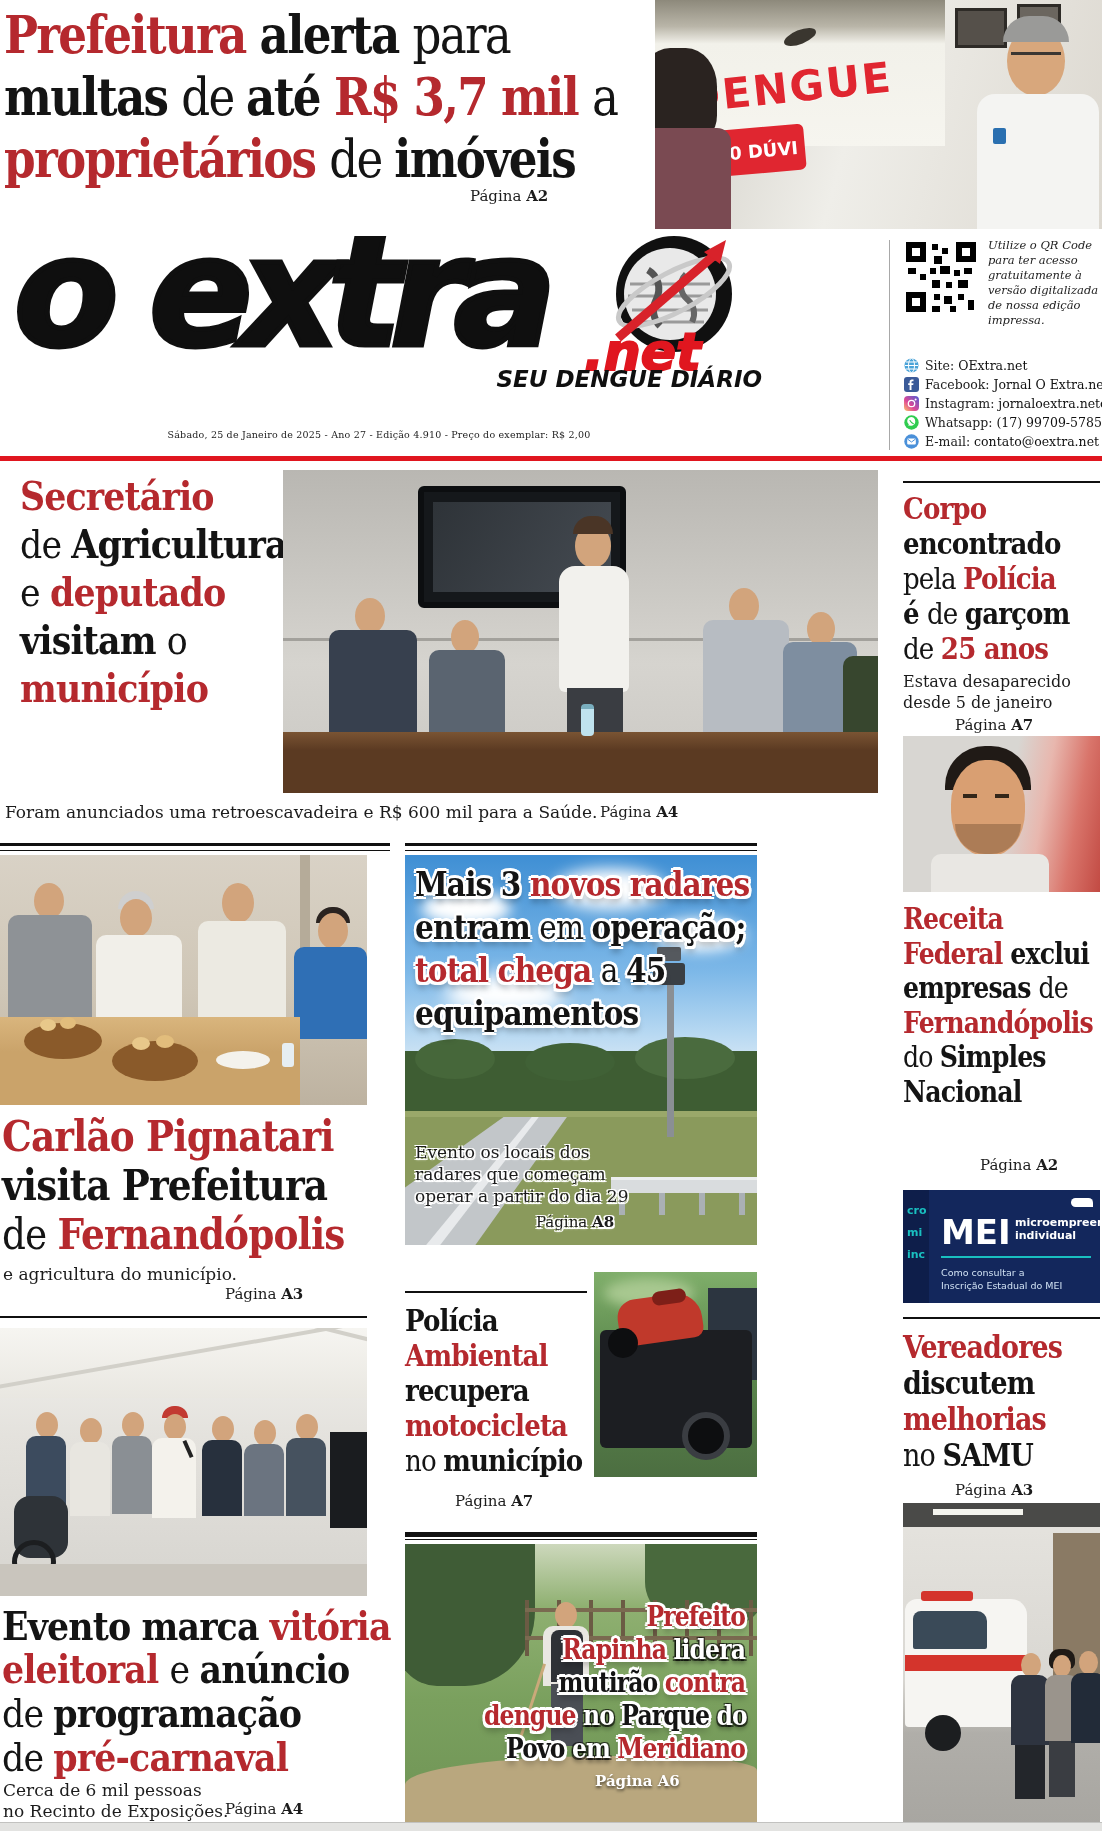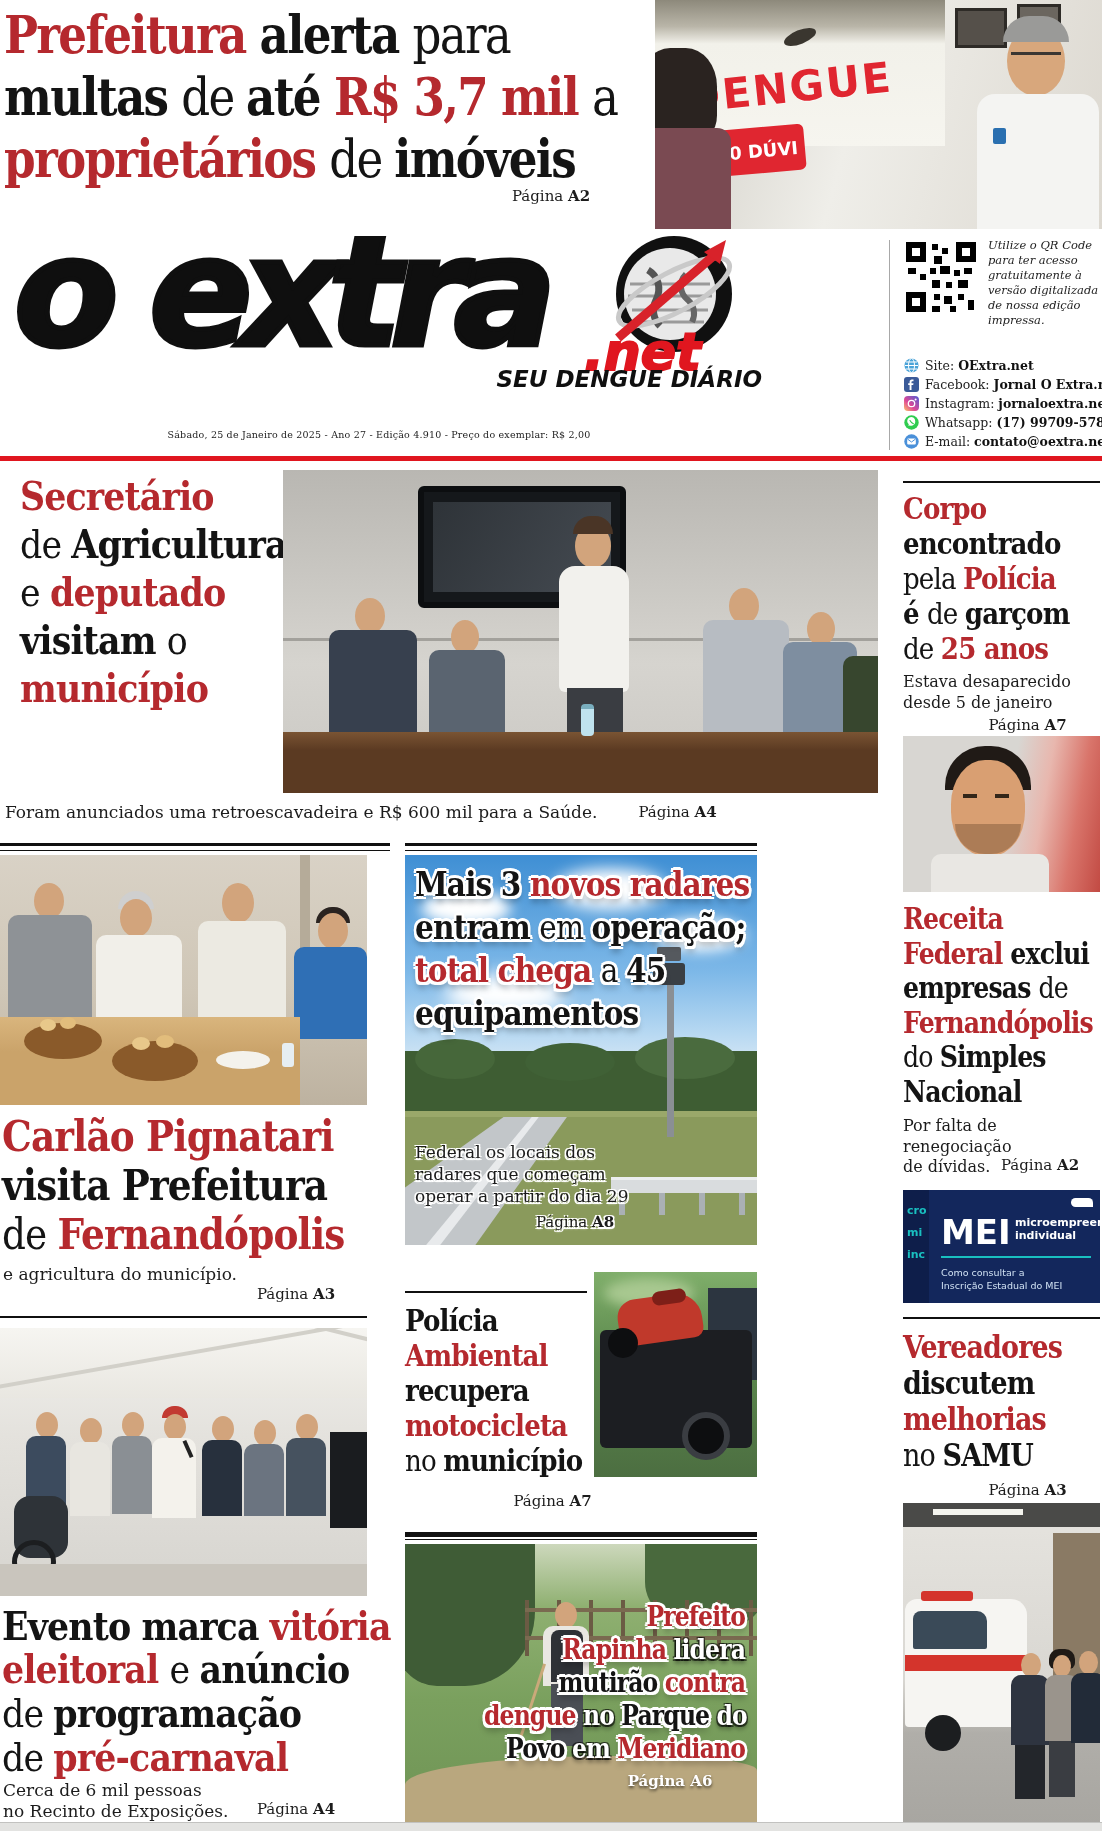--- a/index.html
+++ b/index.html
@@ -25,37 +25,37 @@
   .hl-sm{font-size:30px;line-height:35px}
   .hl-rc{font-size:29px;line-height:34.5px}
   .hl-vr{font-size:31px;line-height:36px}
   .hl-rd{font-size:34px;line-height:43px}
   .hl-mr{font-size:27px;line-height:33px}
   .outlined .hl-line span{text-shadow:-2.5px -2.5px 0 #fff,2.5px -2.5px 0 #fff,-2.5px 2.5px 0 #fff,2.5px 2.5px 0 #fff,-3px 0 0 #fff,3px 0 0 #fff,0 -3px 0 #fff,0 3px 0 #fff,0 6px 7px rgba(0,0,0,.35)}
   .outlined .hl-line span.s-wht{text-shadow:-1.5px -1.5px 0 rgba(0,0,0,.55),1.5px -1.5px 0 rgba(0,0,0,.55),-1.5px 1.5px 0 rgba(0,0,0,.55),1.5px 1.5px 0 rgba(0,0,0,.55),0 4px 5px rgba(0,0,0,.45)}
   
   .deck{font-size:17px;line-height:21px;color:#1c1c1c}
   .deck-sm{font-size:16px;line-height:20.5px;color:#1c1c1c}
-  .pn{font-size:15px;color:#1c1c1c;text-align:center;white-space:nowrap}
+  .pn{font-size:15px;color:#1c1c1c;text-align:left;white-space:nowrap}
   .pn b{font-weight:700}
   .pn-w{color:#fff;text-shadow:0 2px 3px rgba(0,0,0,.6);font-weight:700}
   .cap-out{text-shadow:-1.5px -1.5px 0 #fff,1.5px -1.5px 0 #fff,-1.5px 1.5px 0 #fff,1.5px 1.5px 0 #fff,0 2px 2px rgba(255,255,255,.8)}
   
   .rule2{height:2px;background:#101010}
   .ruledbl{height:8px;border-top:3px solid #101010;border-bottom:1px solid #101010}
   .ruleheavy{height:8px;border-top:5px solid #121212;border-bottom:1px solid #121212}
   .redbar{background:var(--barred)}
   
   .logo-main{font-family:"DejaVu Sans","Liberation Sans",sans-serif;font-style:italic;font-weight:700;font-size:152px;line-height:150px;letter-spacing:-11px;color:#0f0f0f;-webkit-text-stroke:5px #0f0f0f}
   .logo-net{font-family:"DejaVu Sans","Liberation Sans",sans-serif;font-style:italic;font-weight:700;font-size:52px;color:var(--barred);-webkit-text-stroke:2px var(--barred)}
   .tagline{font-family:"DejaVu Sans","Liberation Sans",sans-serif;font-style:italic;font-weight:700;font-size:23px;letter-spacing:0;color:#0f0f0f;text-align:right}
   .dateline{font-size:9.5px;color:#222;text-align:center;letter-spacing:.2px}
   .qrtext{font-size:11.5px;line-height:15px;font-style:italic;color:#222}
   .contact-row{position:absolute;left:904px;width:198px;height:17px;font-size:12.5px;color:#222;font-family:"DejaVu Serif","Liberation Serif",serif;white-space:nowrap}
-  .contact-row b{font-weight:700;color:#111}
+  .contact-row b{font-weight:400;color:#111}
   .cicon{position:absolute;left:0;top:0;width:15px;height:15px}
   .contact-row .ctext{position:absolute;left:21px;top:0}
   
   .head{position:absolute;border-radius:50%;background:#d2a47c}
   .torso{position:absolute;border-radius:10px 10px 0 0}
 </style>
 </head>
 <body>
 
 <div id="paper">
@@ -236,25 +236,20 @@
   </div>
 
   <div class="abs hl hl-rc" style="left:903px;top:902px;width:200px">
       <div class="hl-line"><span class="s-red">Receita</span></div>
       <div class="hl-line"><span class="s-red">Federal </span><span class="s-blk">exclui</span></div>
       <div class="hl-line"><span class="s-blk">empresas </span><span class="s-lt">de</span></div>
       <div class="hl-line"><span class="s-red">Fernandópolis</span></div>
       <div class="hl-line"><span class="s-lt">do </span><span class="s-blk">Simples</span></div>
       <div class="hl-line"><span class="s-blk">Nacional</span></div>
     </div>
-  <div class="abs deck-sm" style="left:903px;top:1116px;width:200px">
-    <div>Por falta de</div>
-    <div>renegociação</div>
-    <div>de dívidas.</div>
-  </div>
   <div class="abs pn" style="left:980px;top:1156px;width:120px"><span>Página</span> <b>A2</b></div>
 
   <div class="photo" style="left:903px;top:1190px;width:197px;height:113px;background:#13275c">
     <div class="pp" style="left:0;top:0;width:26px;height:113px;background:#0e1e4a"></div>
     <div class="pp" style="left:4px;top:10px;font-family:'DejaVu Sans','Liberation Sans',sans-serif;font-weight:700;font-size:11px;color:#19c0c0;line-height:22px">
       <div>cro</div>
       <div>mi</div>
       <div>inc</div>
     </div>
     <div class="pp" style="left:168px;top:8px;width:22px;height:9px;background:#fff;border-radius:5px 5px 0 5px"></div>
@@ -394,21 +389,21 @@
     <div class="pp" style="left:254px;top:338px;width:6px;height:22px;background:#aab0b4"></div>
     <div class="pp" style="left:294px;top:338px;width:6px;height:22px;background:#aab0b4"></div>
     <div class="pp" style="left:334px;top:338px;width:6px;height:22px;background:#aab0b4"></div>
     <div class="pp hl hl-rd outlined" style="left:10px;top:8px;width:336px">
         <div class="hl-line"><span class="s-blk">Mais 3 </span><span class="s-red">novos radares</span></div>
         <div class="hl-line"><span class="s-blk">entram </span><span class="s-lt">em </span><span class="s-blk">operação;</span></div>
         <div class="hl-line"><span class="s-red">total chega </span><span class="s-lt">a </span><span class="s-blk">45</span></div>
         <div class="hl-line"><span class="s-blk">equipamentos</span></div>
       </div>
     <div class="pp deck cap-out" style="left:10px;top:286px;width:240px;font-weight:400;line-height:22px;color:#1b1b1b">
-      <div>Federal os locais dos</div>
+      <div>Evento os locais dos</div>
       <div>radares que começam</div>
       <div>operar a partir do dia 29</div>
     </div>
     <div class="pp pn cap-out" style="left:100px;top:358px;width:140px;text-align:center;color:#1b1b1b"><span>Página</span> <b>A8</b></div>
   </div>
 
   <div class="abs rule2" style="left:405px;top:1291px;width:182px"></div>
   <div class="abs hl hl-sm" style="left:405px;top:1303px;width:190px">
       <div class="hl-line"><span class="s-blk">Polícia</span></div>
       <div class="hl-line"><span class="s-red">Ambiental</span></div>

